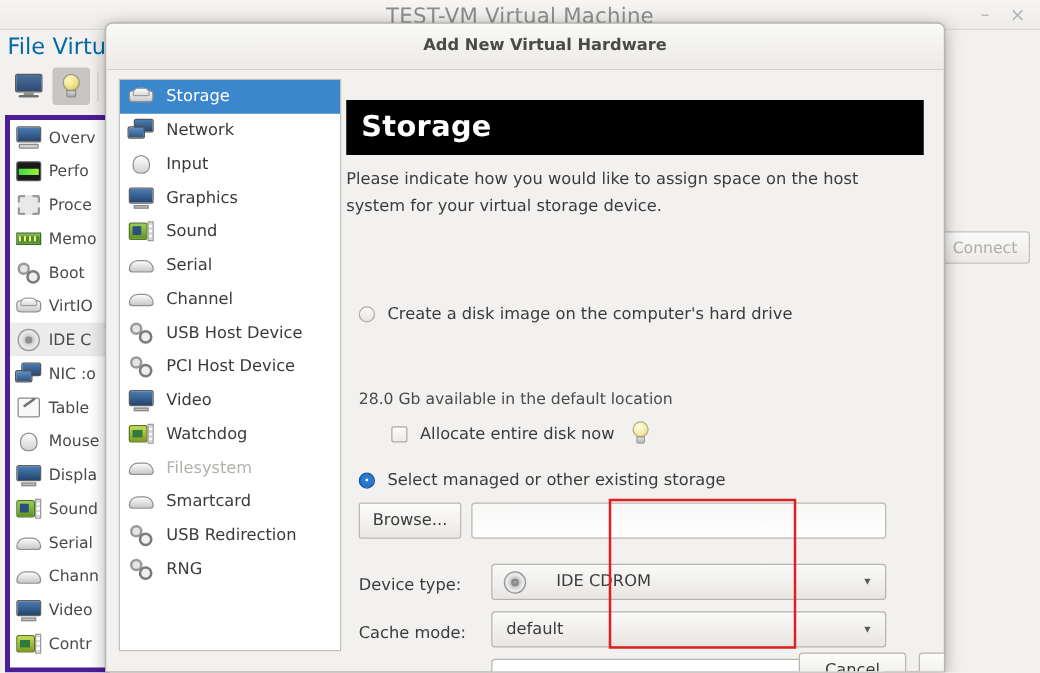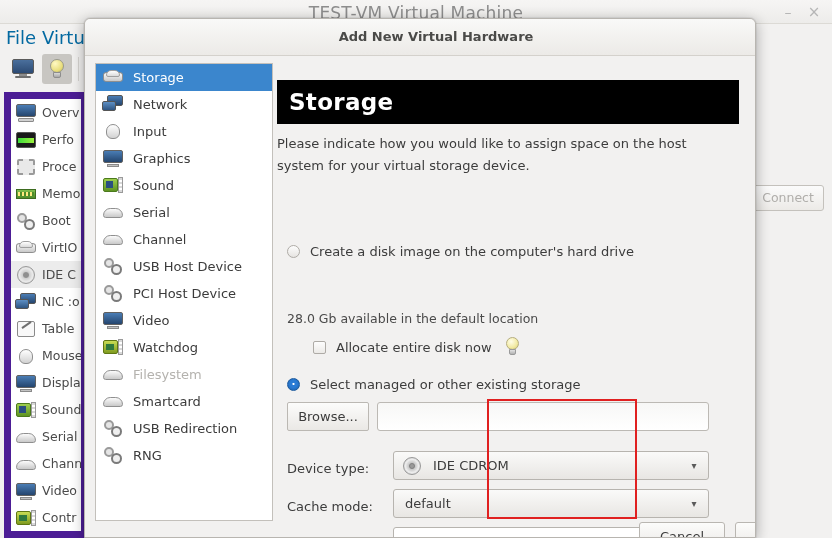--- a/index.html
+++ b/index.html
@@ -83,21 +83,21 @@
   }
   .ico-bulb .neck {
     position: absolute; left: 6px; top: 14px; width: 8px; height: 6px;
     background: linear-gradient(to bottom,#d8d8d8,#a8a8a8);
     border: 1px solid #8d8d8d; border-radius: 0 0 2px 2px;
   }
 
   
   .bg-list {
     position: absolute; top: 92px; left: 4px; width: 84px; height: 446px;
-    background: #ffffff; border: 7px solid #4c1d95;
+    background: #ffffff; border: 4px solid #4c1d95;
     overflow: hidden;
   }
   .bg-list-row {
     position: relative; height: 27px; display: flex; align-items: center;
     padding-left: 4px;
   }
   .bg-list-row.selected { background: #ececec; }
   .bg-list-row .lbl {
     font-size: 12.5px; color: #4a4a4a; margin-left: 5px;
     white-space: nowrap;
@@ -657,21 +657,21 @@
 
       <div class="radio-row" style="left:10px; top:314px;">
         <span class="radio on"></span>
         <span class="rlbl">Select managed or other existing storage</span>
       </div>
 
       <div class="browse-btn">Browse...</div>
       <div class="path-field"></div>
 
       <div class="form-label" style="left:10px; top:398px;">Device type:</div>
-      <div class="combo" style="left:116px; top:388px; width:316px;">
+      <div class="combo" style="left:116px; top:388px; width:316px;gap:12px;">
         <span class="cd-ico">
           <span class="o"></span>
             <span class="i"></span>
         </span>
         <span class="ctext" style="padding-left:12px;">IDE CDROM</span>
         <span class="arrow">▾</span>
       </div>
 
       <div class="form-label" style="left:10px; top:436px;">Cache mode:</div>
       <div class="combo" style="left:116px; top:426px; width:316px;">

